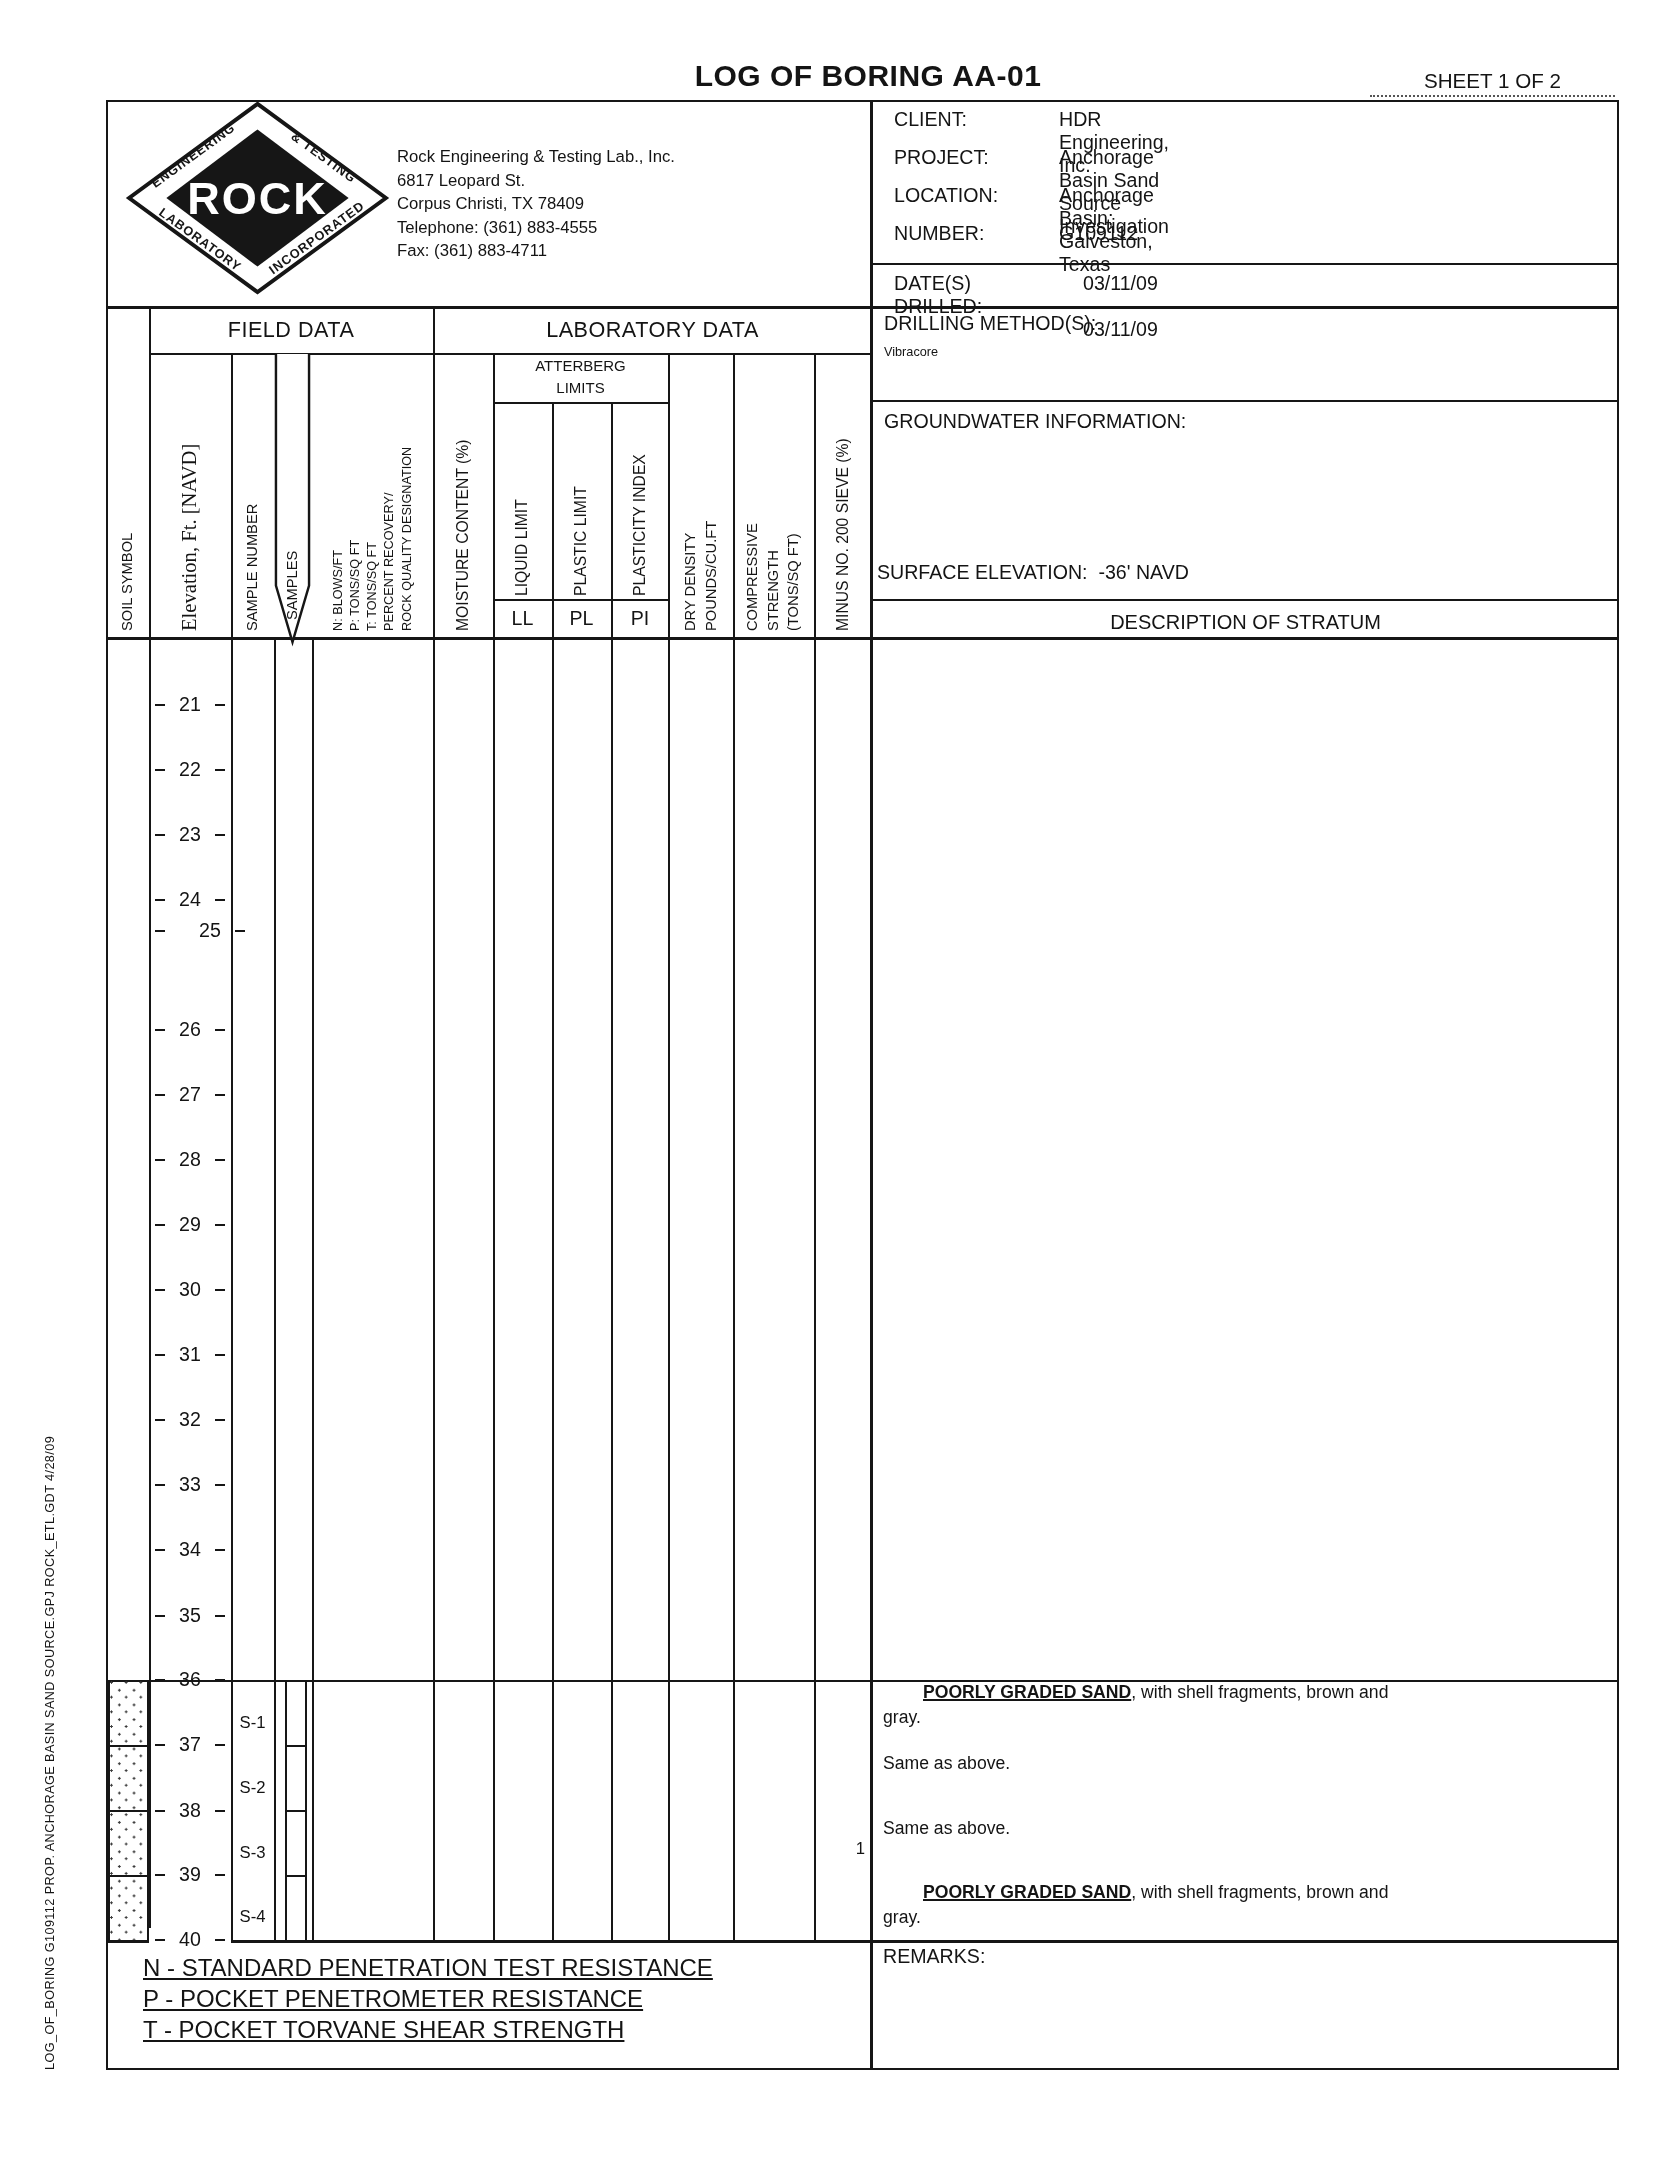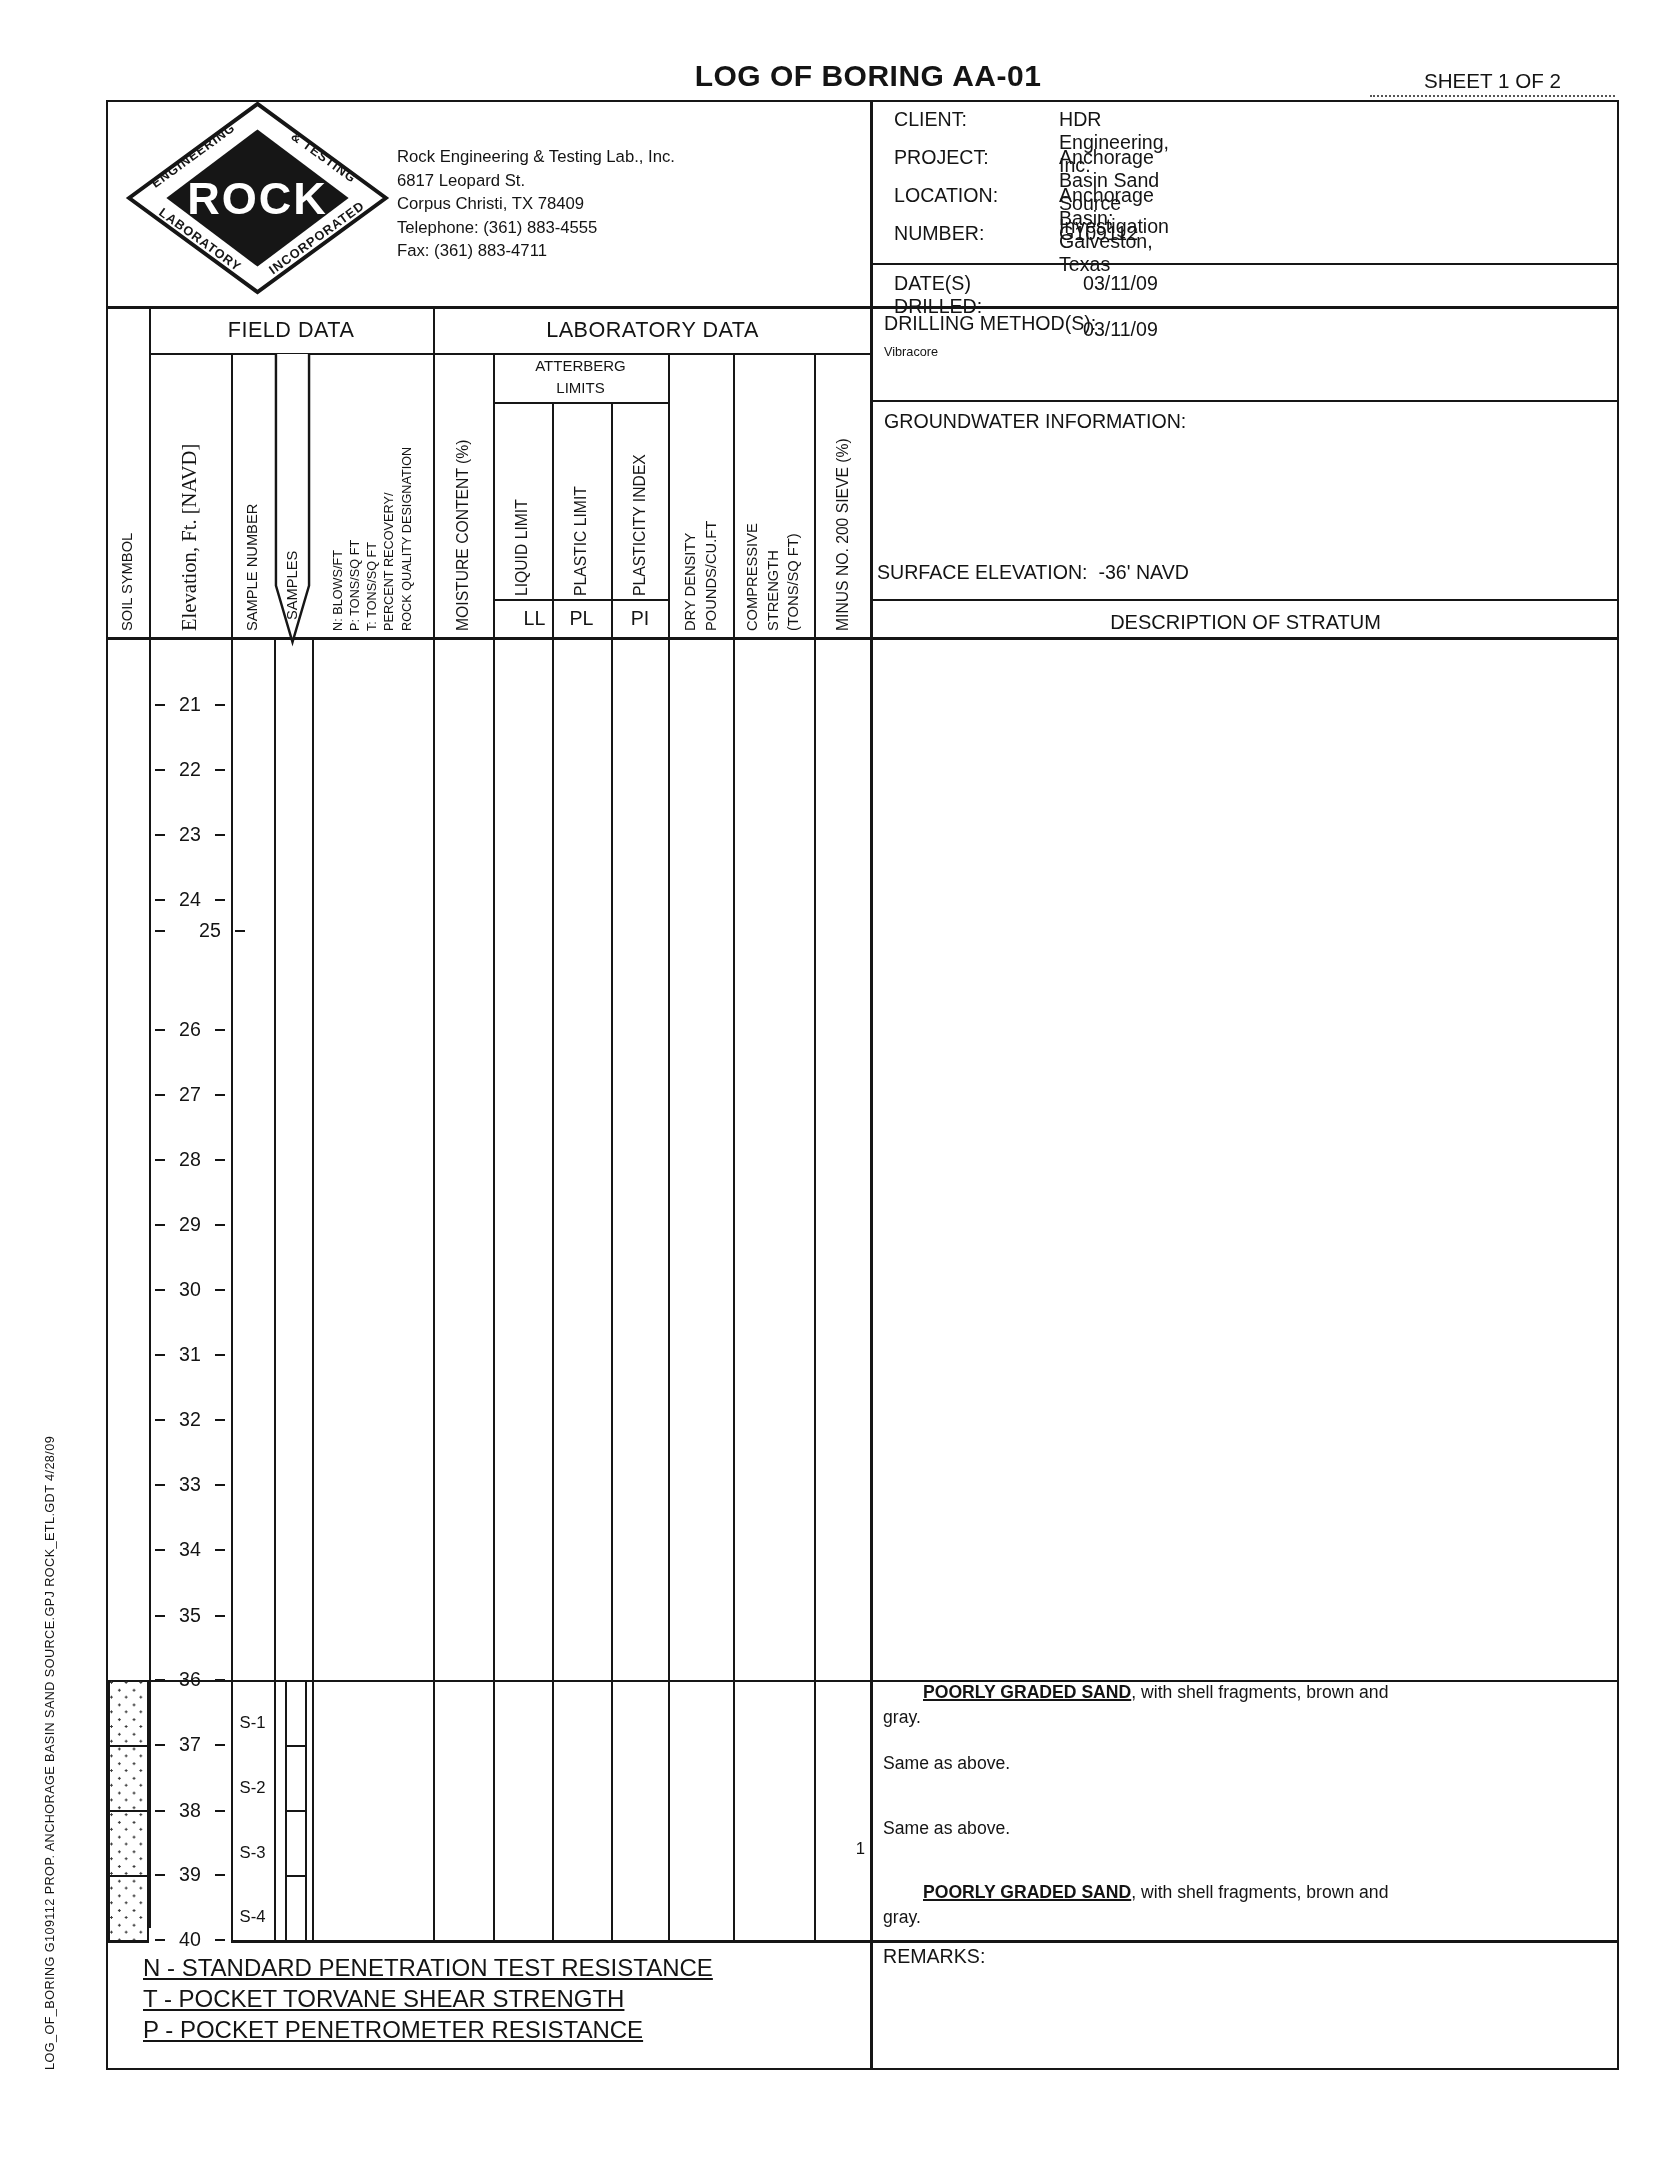--- a/index.html
+++ b/index.html
@@ -152,21 +152,21 @@
     <div class="vtext" style="font-size:14.7px;line-height:1.4;">
       <div>COMPRESSIVE</div>
       <div>STRENGTH</div>
       <div>(TONS/SQ FT)</div>
     </div>
   </div>
   <div class="vcell" style="left:814px;top:353px;width:59px;height:278px;">
     <div class="vtext" style="font-size:15.7px;">MINUS NO. 200 SIEVE (%)</div>
   </div>
 
-  <div class="abs center" style="left:493px;top:599px;width:59px;height:38px;font-size:19.6px;margin-left:12px;">LL</div>
+  <div class="abs center" style="left:493px;top:599px;width:59px;height:38px;font-size:19.6px;">LL</div>
   <div class="abs center" style="left:552px;top:599px;width:59px;height:38px;font-size:19.6px;">PL</div>
   <div class="abs center" style="left:611px;top:599px;width:58px;height:38px;font-size:19.6px;">PI</div>
 
   <div class="hline" style="left:872px;top:263px;width:747px;height:2px;"></div>
   <div class="hline" style="left:106px;top:306px;width:1513px;height:2.9px;"></div>
   <div class="hline" style="left:149px;top:353px;width:723px;height:2px;"></div>
   <div class="hline" style="left:493px;top:402px;width:175px;height:2px;"></div>
   <div class="hline" style="left:872px;top:400px;width:747px;height:2px;"></div>
   <div class="hline" style="left:493px;top:599px;width:175px;height:2px;"></div>
   <div class="hline" style="left:872px;top:599px;width:747px;height:2px;"></div>
@@ -231,21 +231,21 @@
   </div>
   <div class="desc" style="top:1751px;">Same as above.</div>
   <div class="desc" style="top:1816px;">Same as above.</div>
   <div class="desc" style="top:1880px;">
     <span class="b">POORLY GRADED SAND</span><span>, with shell fragments, brown and</span><br>
     <span>gray.</span>
   </div>
 
   <div class="legend">
     <div>N - STANDARD PENETRATION TEST RESISTANCE</div>
+    <div>P - POCKET PENETROMETER RESISTANCE</div>
     <div>T - POCKET TORVANE SHEAR STRENGTH</div>
-    <div>P - POCKET PENETROMETER RESISTANCE</div>
   </div>
   <div class="abs" style="left:883px;top:1945px;font-size:19.6px;">REMARKS:</div>
 
   <div class="sidebar">LOG_OF_BORING  G109112 PROP. ANCHORAGE BASIN SAND SOURCE.GPJ  ROCK_ETL.GDT  4/28/09</div>
 
 </div>
 
 
 </body></html>

